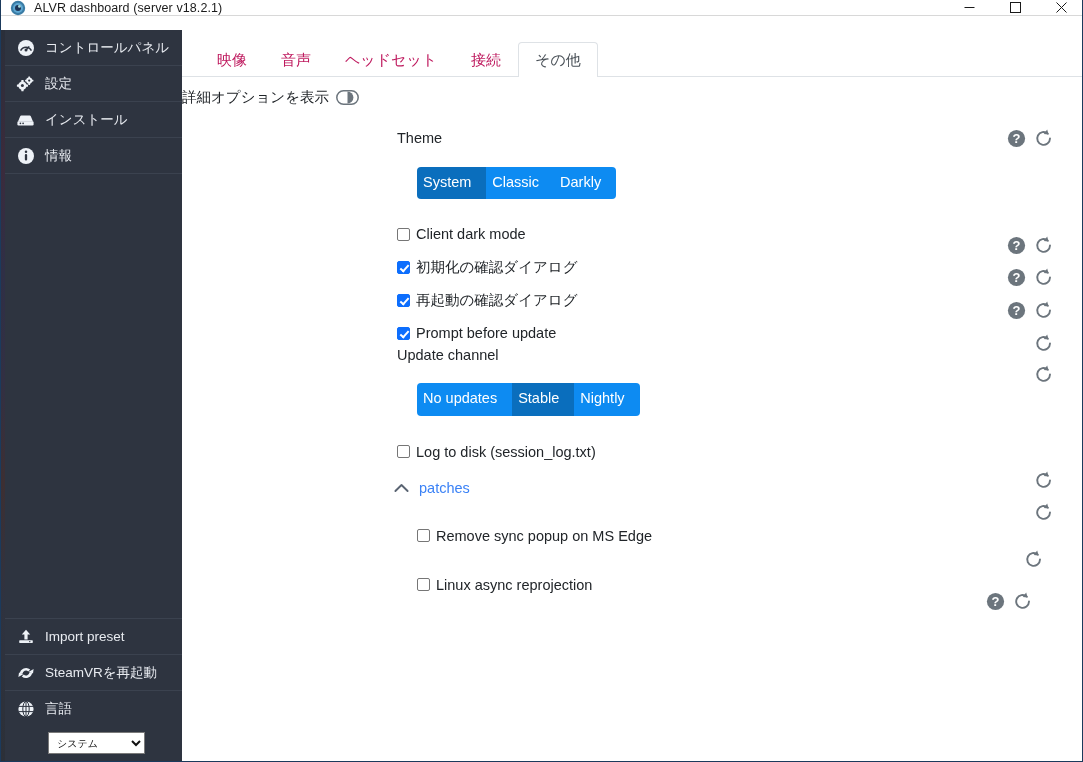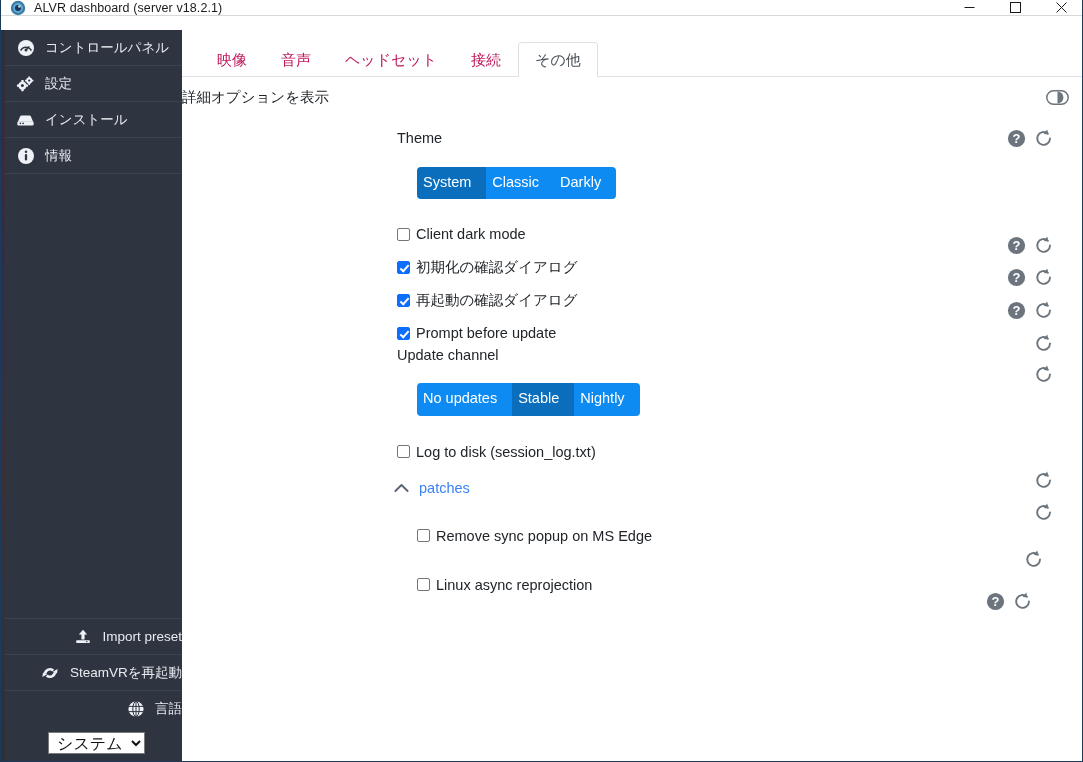--- a/index.html
+++ b/index.html
@@ -66,29 +66,29 @@
     border-bottom: 1px solid #3b424f;
     font-size: 13.5px;
     color: #e8ebf0;
     white-space: nowrap;
   }
   .side-ico {
     width: 19px; height: 19px; margin-right: 10px;
     flex: 0 0 auto; display: flex; align-items: center; justify-content: center;
   }
   .side-spacer { flex: 1 1 auto; }
-  .side-bottom .side-item { border-top: 1px solid #3b424f; border-bottom: none; justify-content: flex-end; }
+  .side-bottom .side-item { border-top: 1px solid #3b424f; border-bottom: none; }
   .lang-select-wrap {
     padding: 6px 0 8px 43px;
   }
   .lang-select {
     width: 97px; height: 22px;
     background: #ffffff; color: #111;
     border: 1px solid #7a7a7a;
-    font-size: 16px;
+    font-size: 10px;
     font-family: "Liberation Sans", sans-serif;
     padding: 0 2px 0 4px;
   }
 
   
   .content {
     position: absolute; left: 181px; top: 30px;
     width: 901px; height: 731px;
     background: #ffffff;
   }
@@ -113,21 +113,21 @@
     white-space: nowrap;
   }
   .tab.active {
     color: #495057;
     background: #ffffff;
     border-color: #dee2e6 #dee2e6 #ffffff;
   }
 
   
   .adv-row {
-    display: flex; align-items: center; justify-content: space-between;
+    display: flex; align-items: center; justify-content: flex-start;
     padding: 11px 14px 0 0;
     font-size: 14.5px; color: #212529;
   }
   .toggle-ico { margin-left: 7px; display: inline-flex; }
 
   .body-pad { padding: 0 0 0 0; position: relative; }
 
   .row {
     display: flex; align-items: center;
     position: relative;

